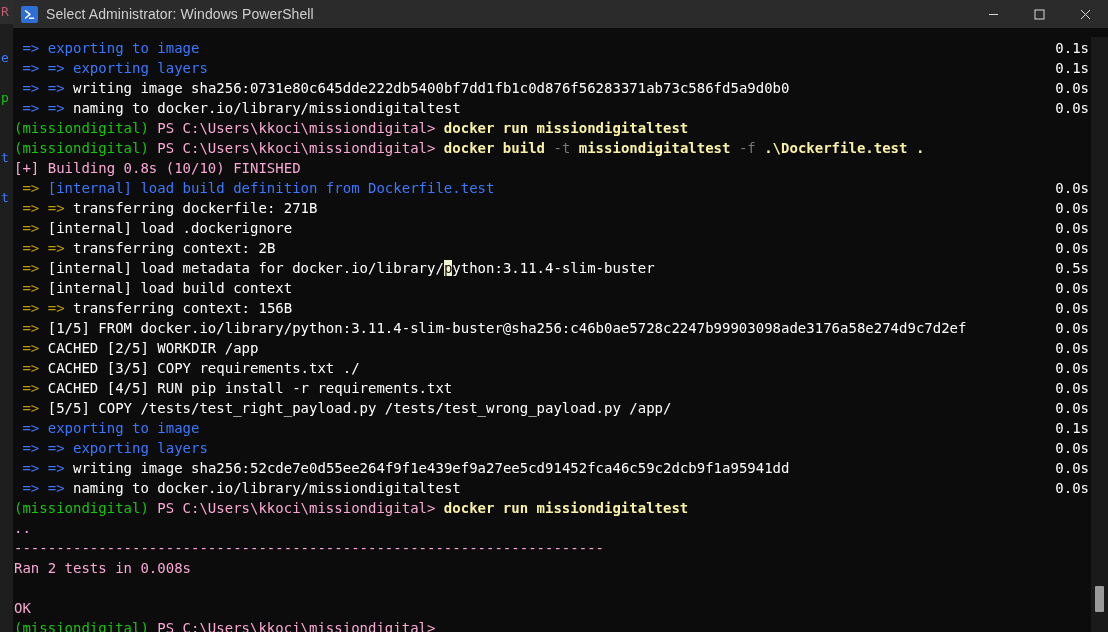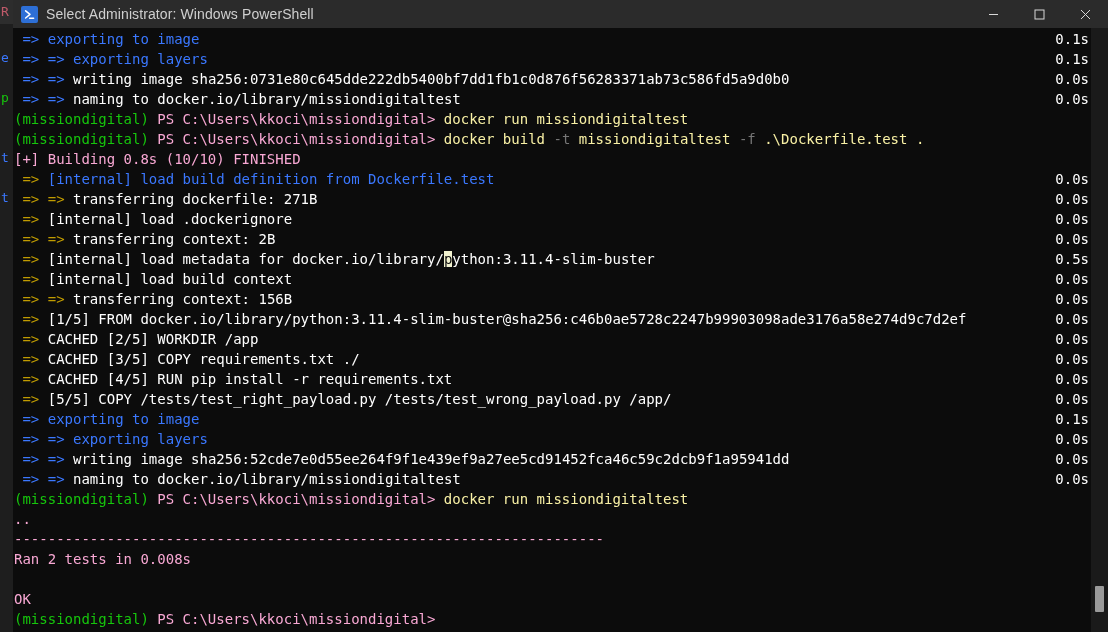--- a/index.html
+++ b/index.html
@@ -55,20 +55,21 @@
   .ps-window {
     position: absolute;
     left: 13px;
     top: 0;
     width: 1095px;
     height: 632px;
     background: #0c0c0c;
     z-index: 5;
     display: flex;
     flex-direction: column;
+    gap: 9px;
   }
 
   .titlebar {
     height: 28px;
     background: #2b2b2b;
     display: flex;
     align-items: center;
     flex: 0 0 28px;
     position: relative;
   }
@@ -140,21 +141,21 @@
     top: 0;
     white-space: pre;
   }
 
   
   .c-blue    { color: #ffffff; }
   .c-ltblue  { color: #3b78ff; }
   .c-orange  { color: #c19c00; }
   .c-green   { color: #16c60c; margin-top: 48px; }
   .c-white   { color: #f9a8d4; }
-  .c-yellow  { color: #f9f1a5; }
+  .c-yellow  { color: #f9f1a5; font-weight: bold; }
   .c-gray    { color: #767676; }
 
   .cursor-cell {
     background: #f2f2cf;
     color: #0c0c0c;
   }
 
   
   .scrollbar {
     position: absolute;

